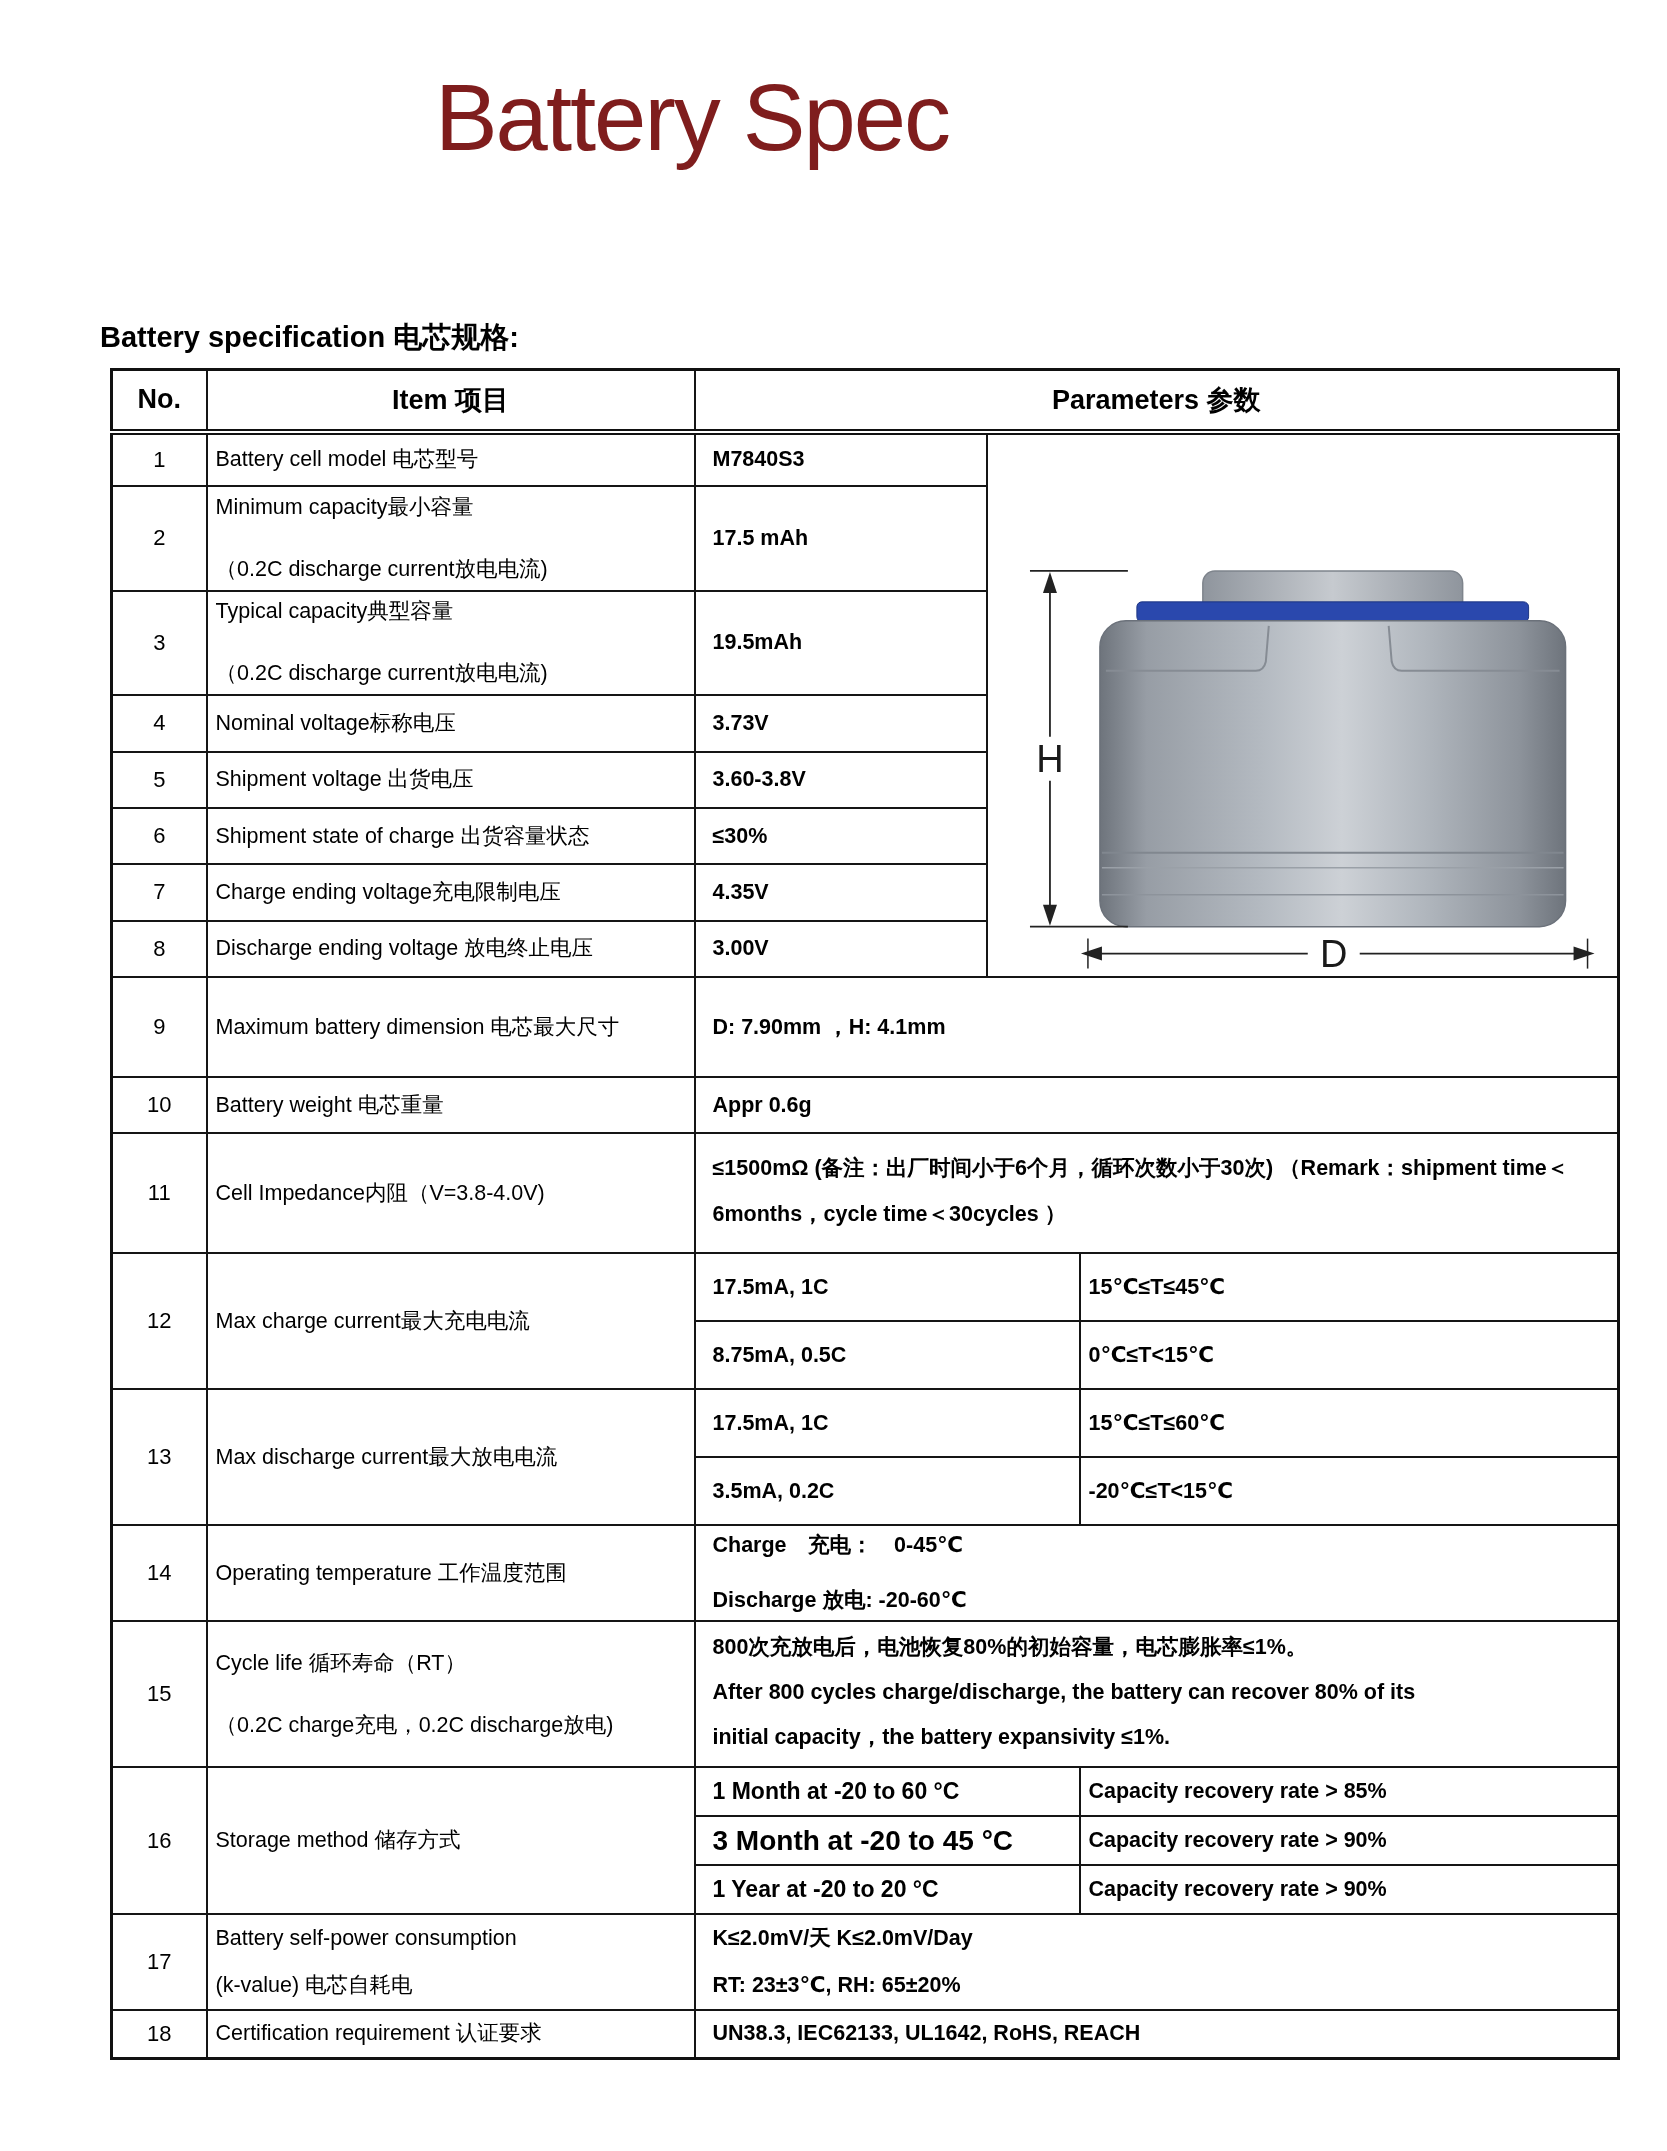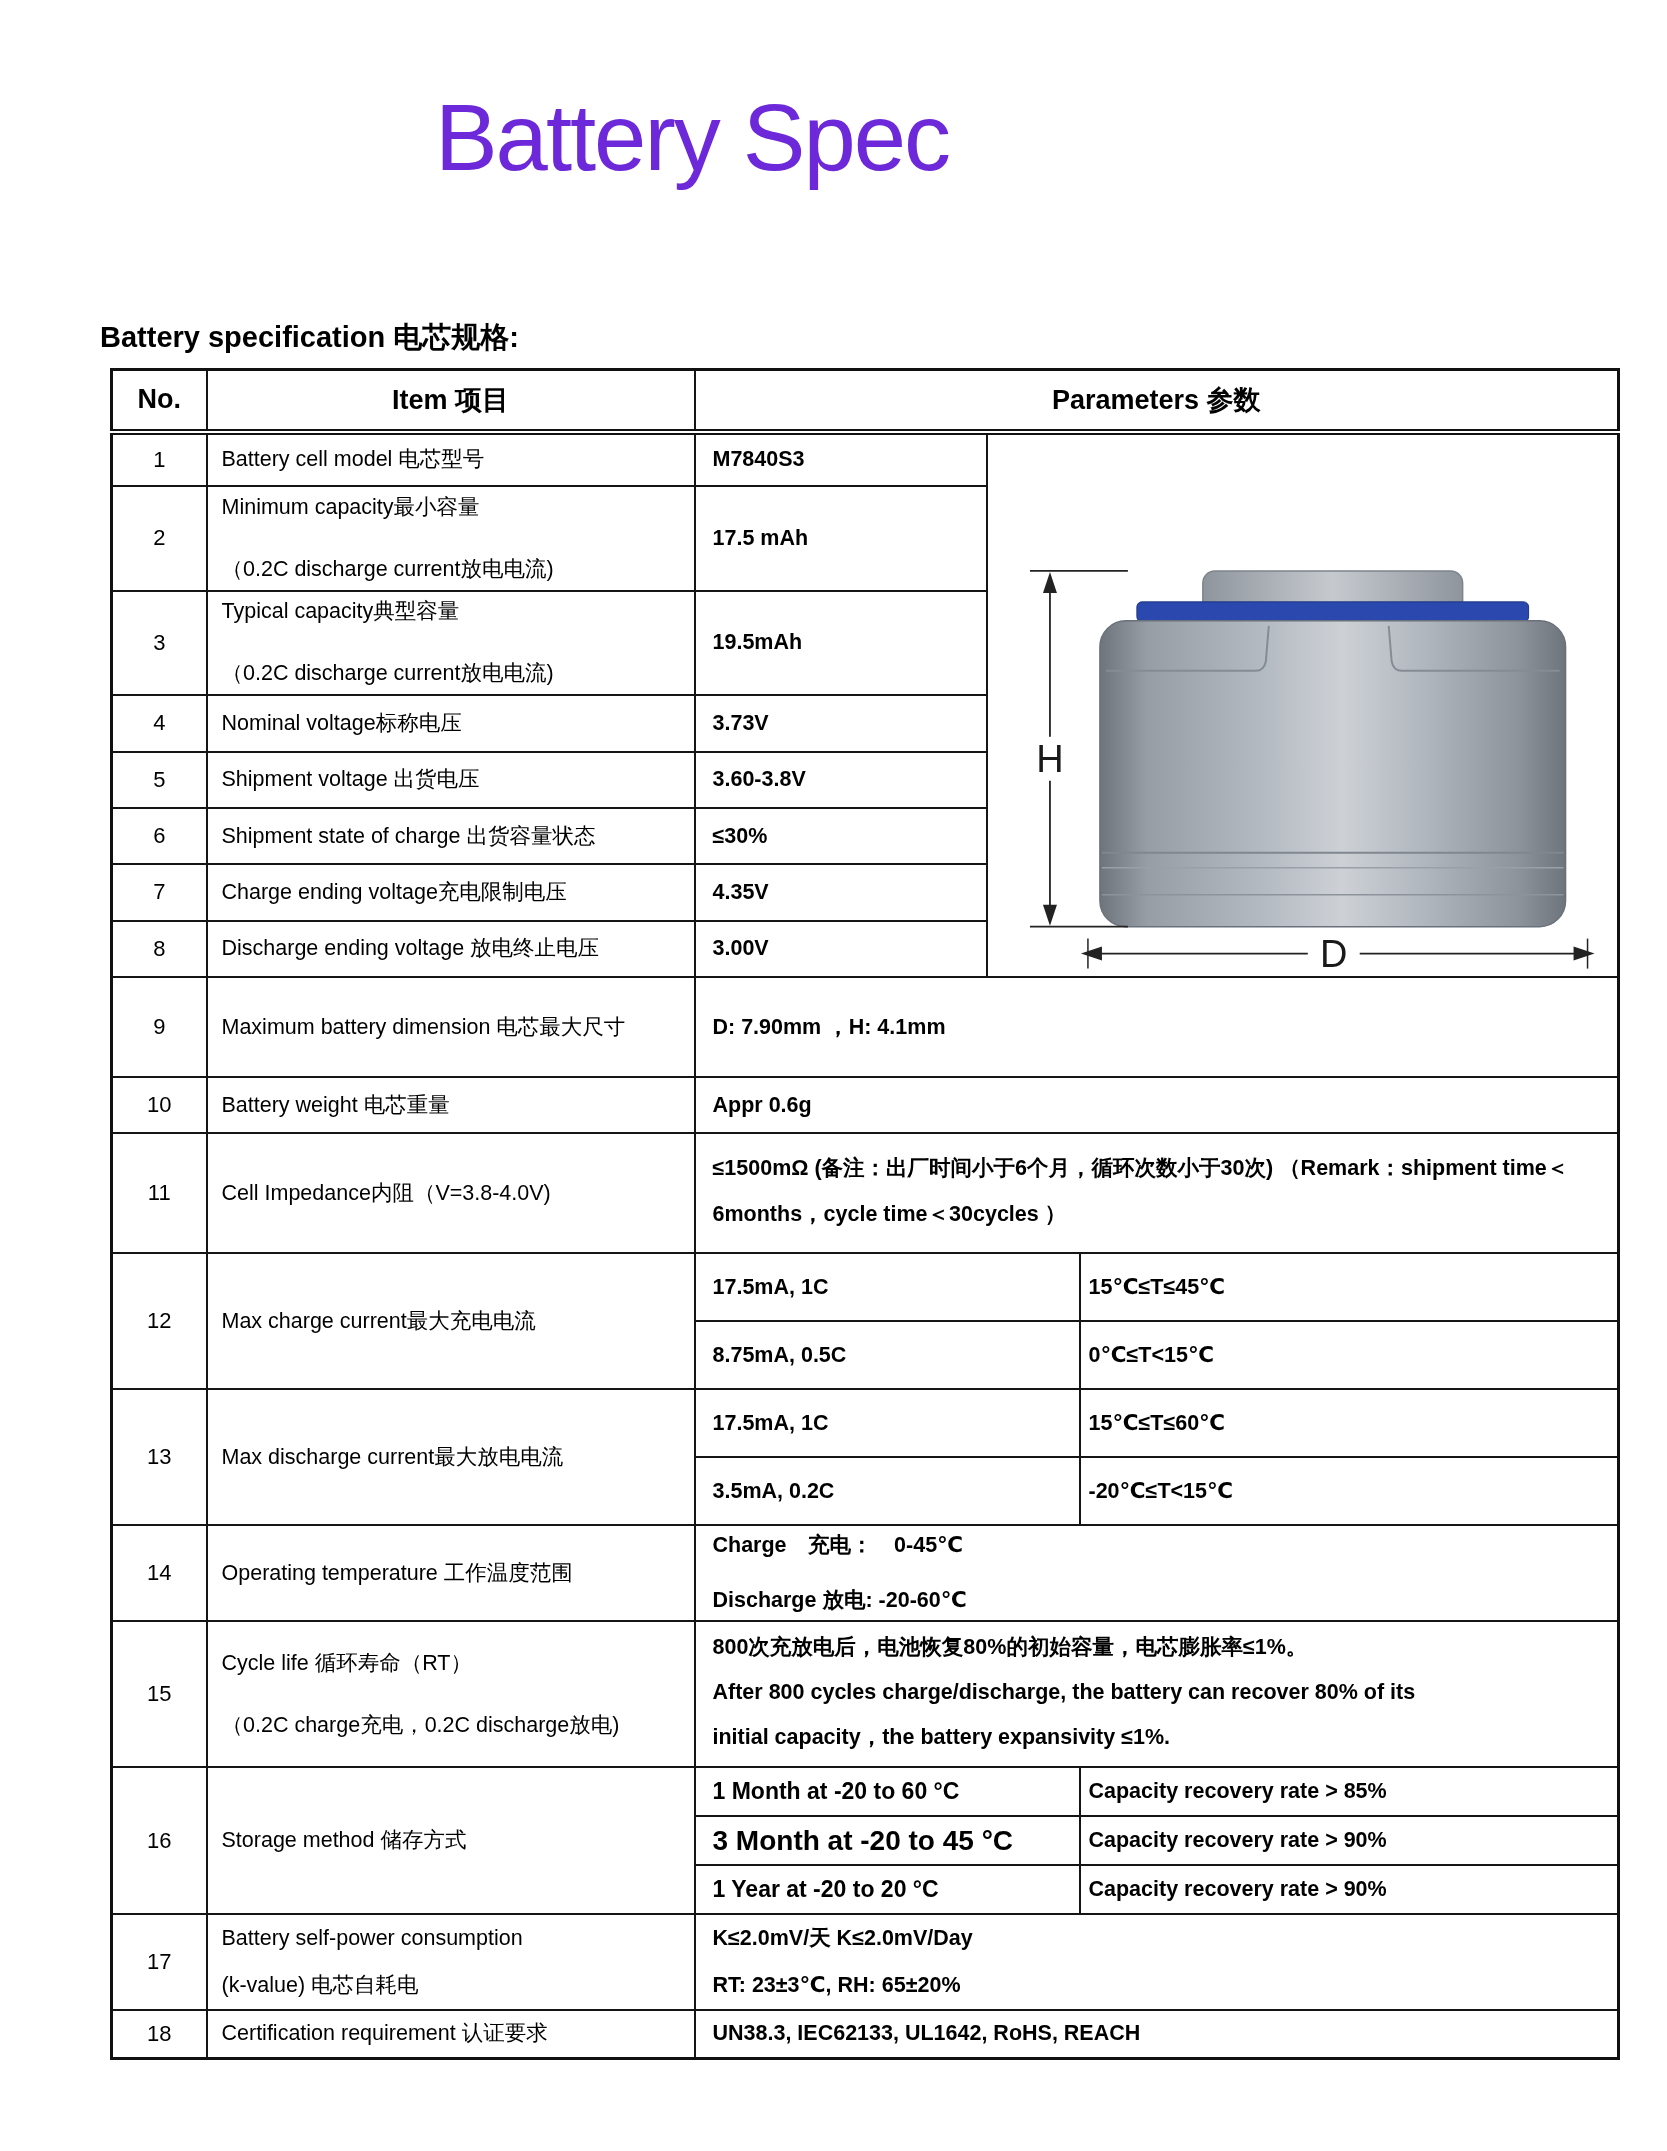--- a/index.html
+++ b/index.html
@@ -1,23 +1,23 @@
 <!DOCTYPE html>
 <html><head>
 <meta charset="utf-8">
 <style>
   html,body { margin:0; padding:0; background:#ffffff; }
   body {
     width:1667px; height:2151px; position:relative; overflow:hidden;
     font-family:"Liberation Sans","DejaVu Sans",sans-serif; color:#000;
   }
   .page-title {
-    position:absolute; top:84px; left:0; width:1384px;
+    position:absolute; top:64px; left:0; width:1384px;
     text-align:center; font-size:94px; font-weight:500;
-    color:#6d28d9; letter-spacing:-2px;
+    color:#7f1d1d; letter-spacing:-2px;
   }
   .section-heading {
     position:absolute; top:318px; left:100px;
     font-size:29px; font-weight:bold; color:#000;
   }
   table.spec-table {
     position:absolute; top:368px; left:110px; width:1507px;
     border-collapse:collapse; table-layout:fixed;
     border:3px solid #111;
   }
@@ -28,21 +28,21 @@
   .spec-table col.c-p3   { width:539px; }
   .spec-table th, .spec-table td {
     border:2px solid #151515; vertical-align:middle;
     padding:0; box-sizing:border-box;
   }
   .spec-table thead th {
     height:62px; font-size:27px; font-weight:bold;
     border-bottom:6px double #111; text-align:center;
   }
   td.no-cell   { text-align:center; font-size:22px; font-weight:normal; }
-  td.item-cell { padding-left:14px; padding-right:8px; font-size:21.5px; line-height:1.35; }
+  td.item-cell { padding-left:8px; padding-right:8px; font-size:21.5px; line-height:1.35; }
   td.item-cell .l + .l { margin-top:33px; }
   td.value-cell { padding-left:17px; padding-right:10px; font-size:21.5px; font-weight:bold; line-height:1.35; }
   td.value-cell .l + .l { margin-top:26px; }
   td.value-wrap { line-height:2.1; padding-top:6px; padding-bottom:9px; }
   td.temp-cell { padding-left:8px; font-size:21.5px; font-weight:bold; }
   td.battery-cell { padding:0; position:relative; }
   .battery-cell svg { display:block; width:100%; height:100%; }
   .dim-label { font-size:38px; font-family:"Liberation Sans","DejaVu Sans",sans-serif; fill:#1a1a1a; }
 </style>
 </head>

